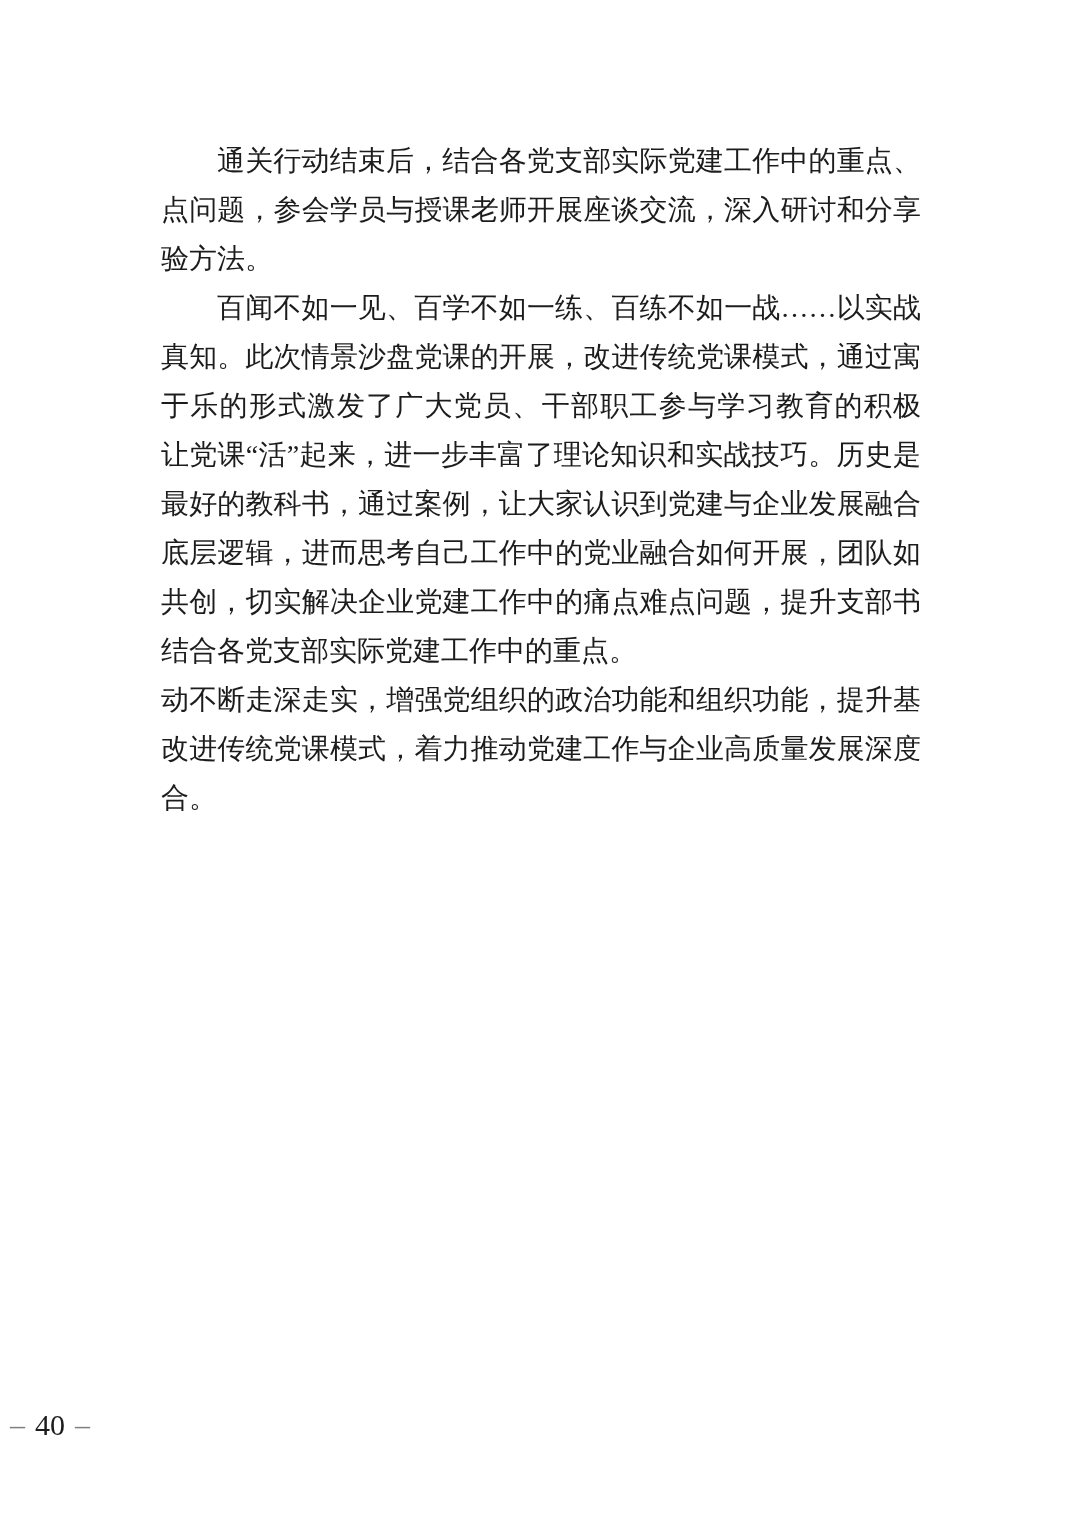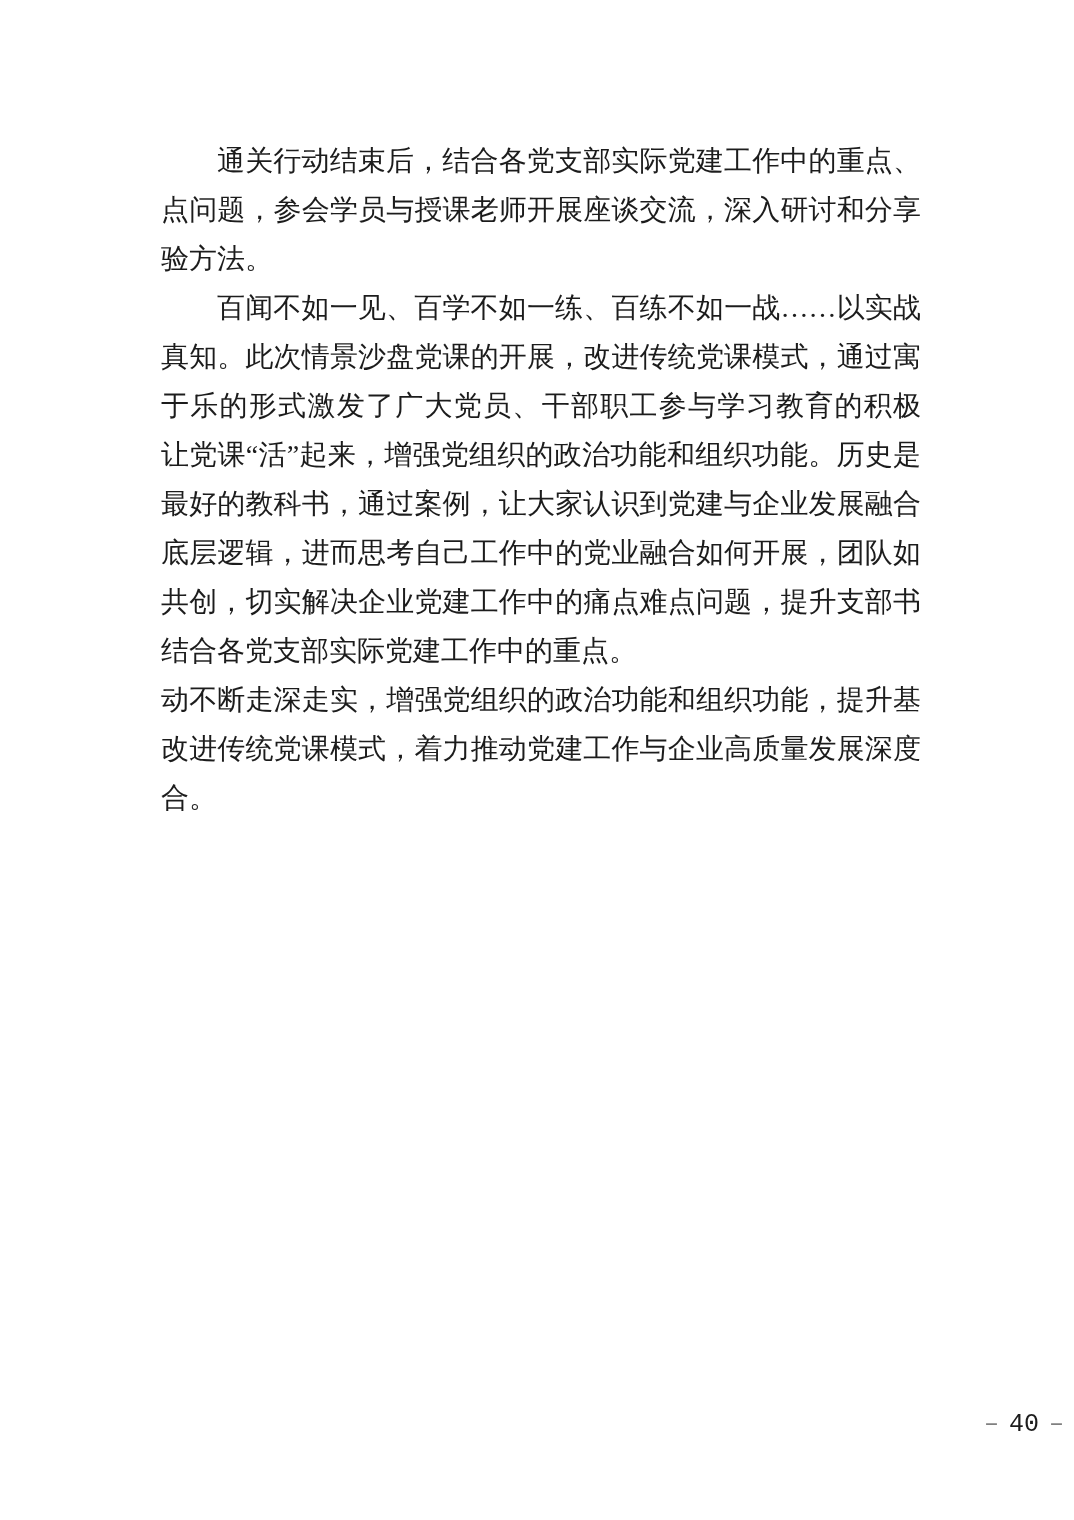--- a/index.html
+++ b/index.html
@@ -41,25 +41,24 @@
   }
   .line.last {
     text-align: center;
     text-align-last: left;
   }
   .footer {
     position: absolute;
     top: 1410px;
     left: 0;
     width: 100%;
-    text-align: right;
-    font-size: 25px;
+    text-align: left;
+    font-size: 30px;
     line-height: 30px;
     color: #1c1c1c;
-    font-family: Liberation Mono, monospace;
   }
   .footer .dash {
     color: #808080;
     margin: 0 10px;
   }
 </style>
 </head>
 <body>
 
 <div class="page">
@@ -68,21 +67,21 @@
     <div class="para">
       <div class="line first">通关行动结束后，结合各党支部实际党建工作中的重点、难</div>
       <div class="line">点问题，参会学员与授课老师开展座谈交流，深入研讨和分享经</div>
       <div class="line last">验方法。</div>
     </div>
 
     <div class="para">
       <div class="line first">百闻不如一见、百学不如一练、百练不如一战……以实战出</div>
       <div class="line">真知。此次情景沙盘党课的开展，改进传统党课模式，通过寓教</div>
       <div class="line">于乐的形式激发了广大党员、干部职工参与学习教育的积极性，</div>
-      <div class="line">让党课“活”起来，增强党组织的政治功能和组织功能。历史是</div>
+      <div class="line">让党课“活”起来，进一步丰富了理论知识和实战技巧。历史是</div>
       <div class="line">最好的教科书，通过案例，让大家认识到党建与企业发展融合的</div>
       <div class="line">底层逻辑，进而思考自己工作中的党业融合如何开展，团队如何</div>
       <div class="line">共创，切实解决企业党建工作中的痛点难点问题，提升支部书记</div>
       <div class="line last">结合各党支部实际党建工作中的重点。</div>
     </div>
 
     <div class="para">
       <div class="line">动不断走深走实，增强党组织的政治功能和组织功能，提升基层</div>
       <div class="line">改进传统党课模式，着力推动党建工作与企业高质量发展深度融</div>
       <div class="line last">合。</div>

